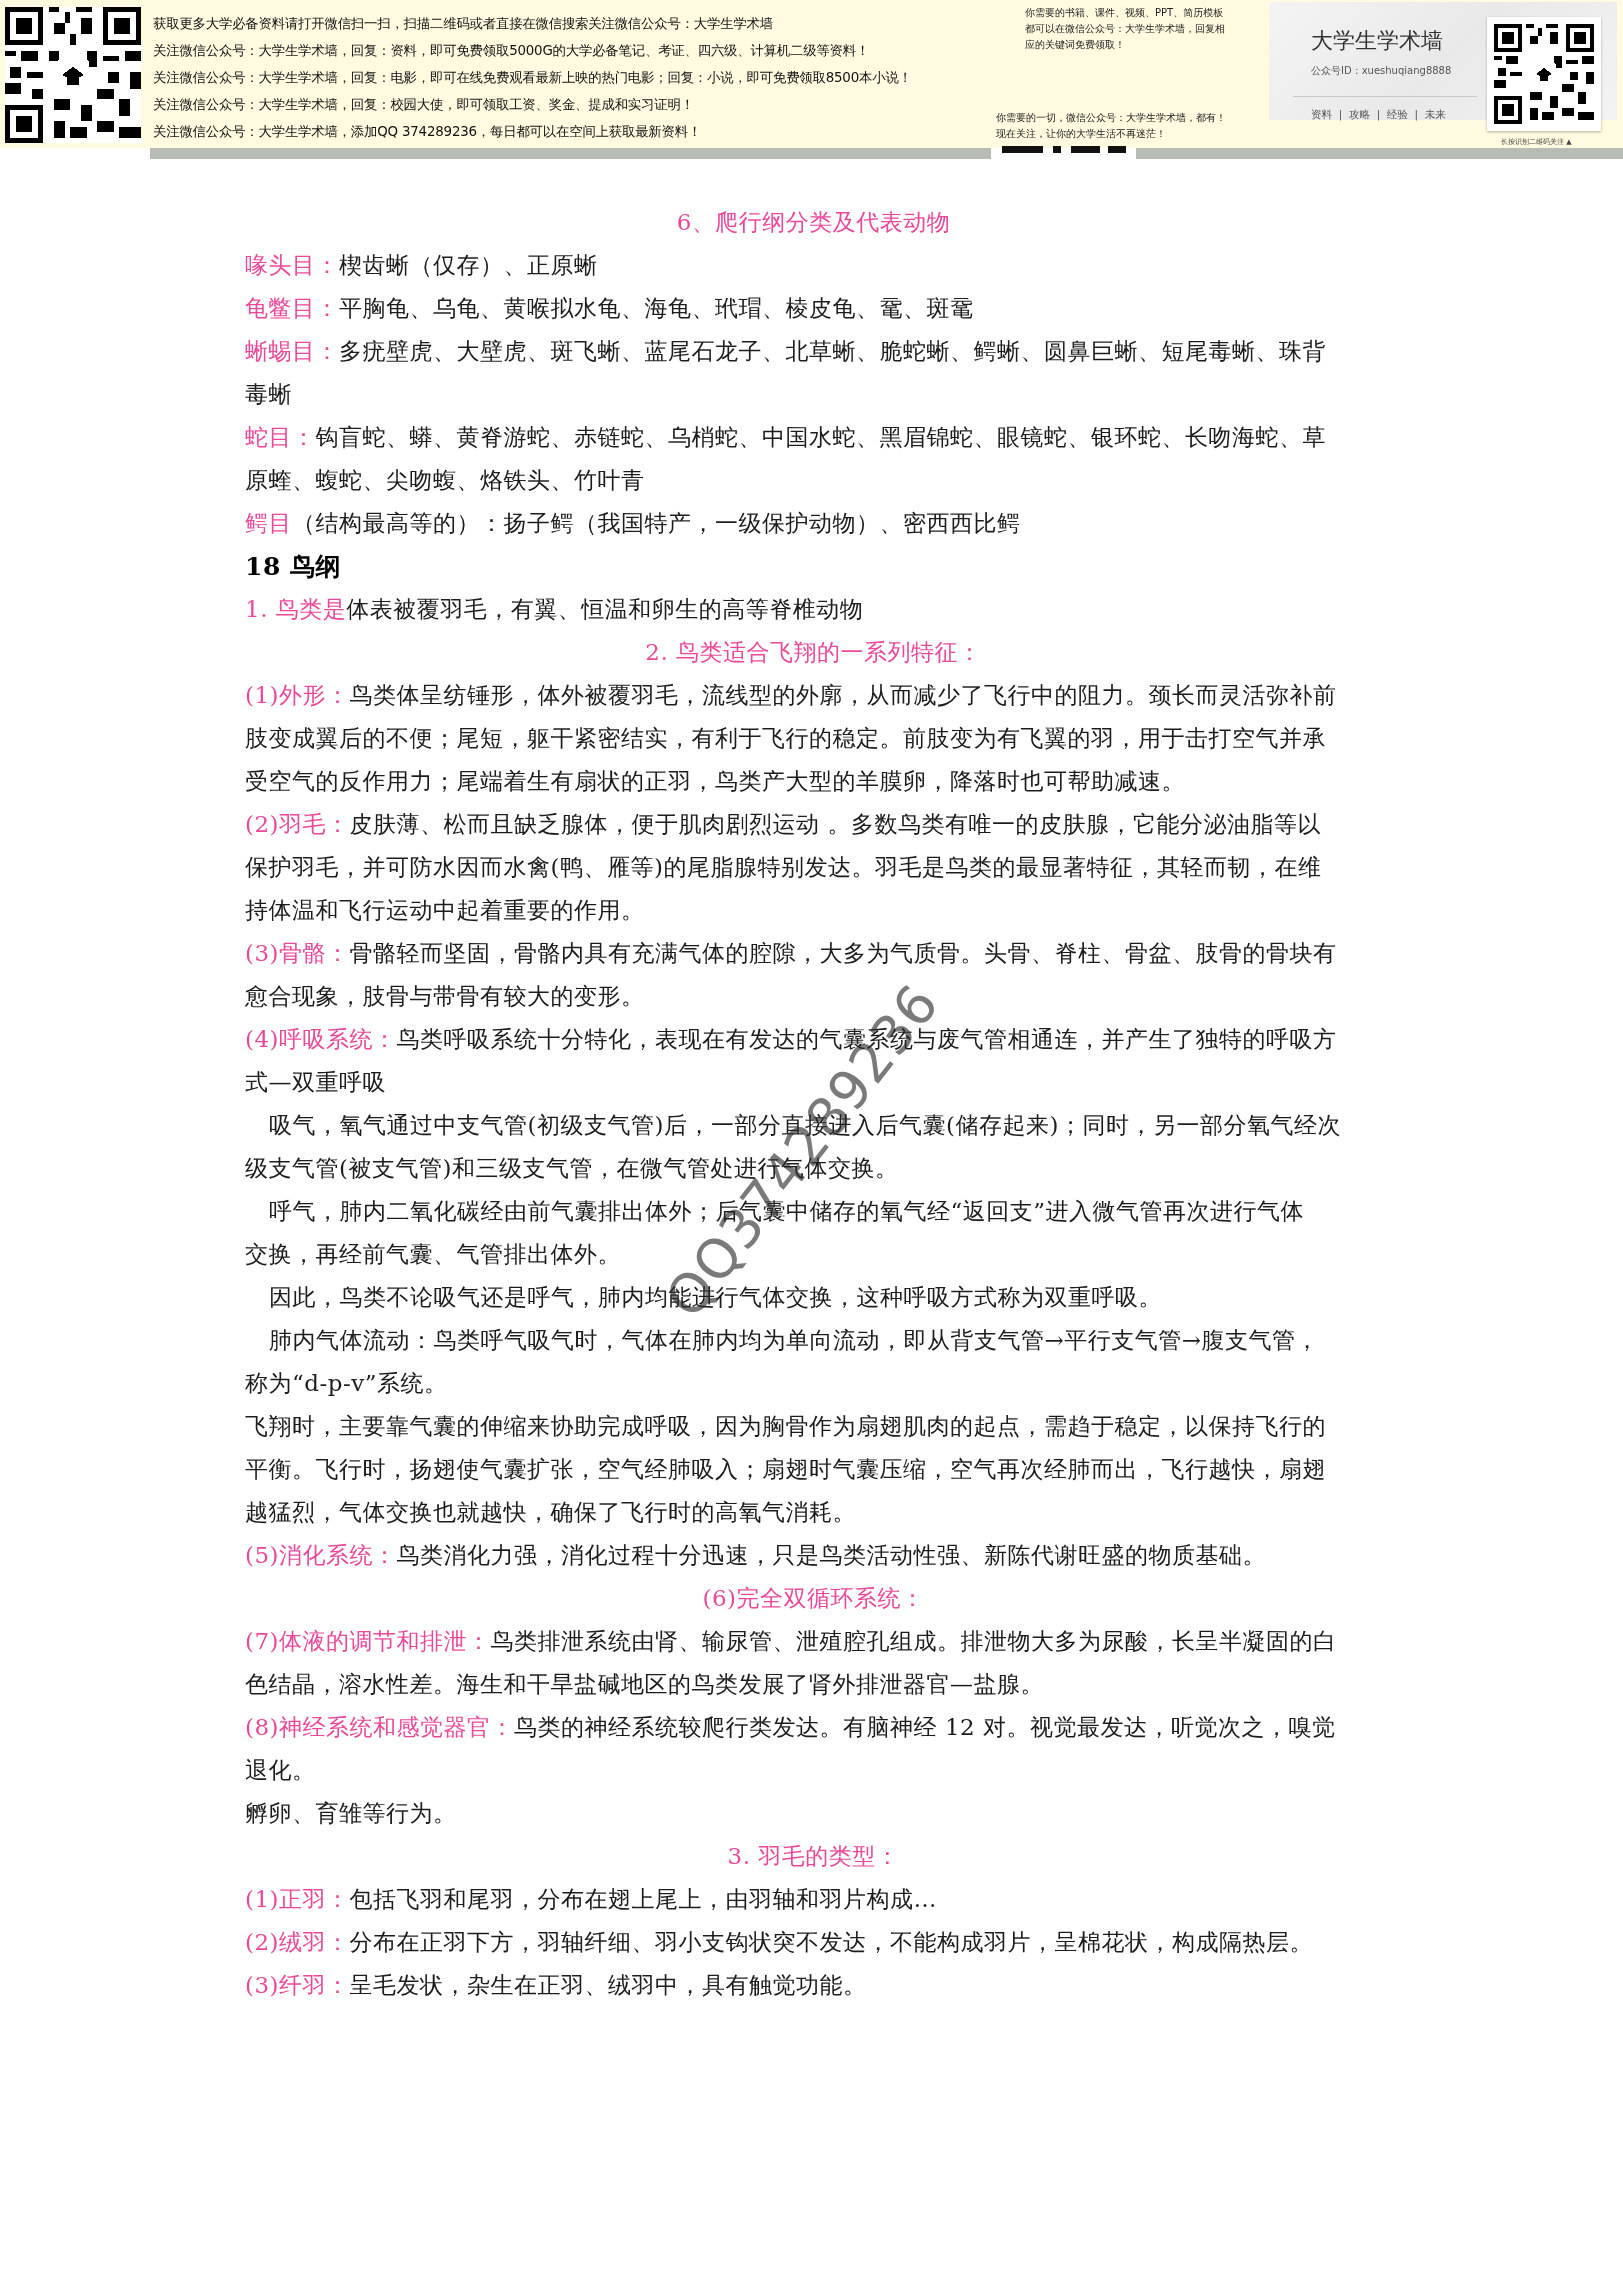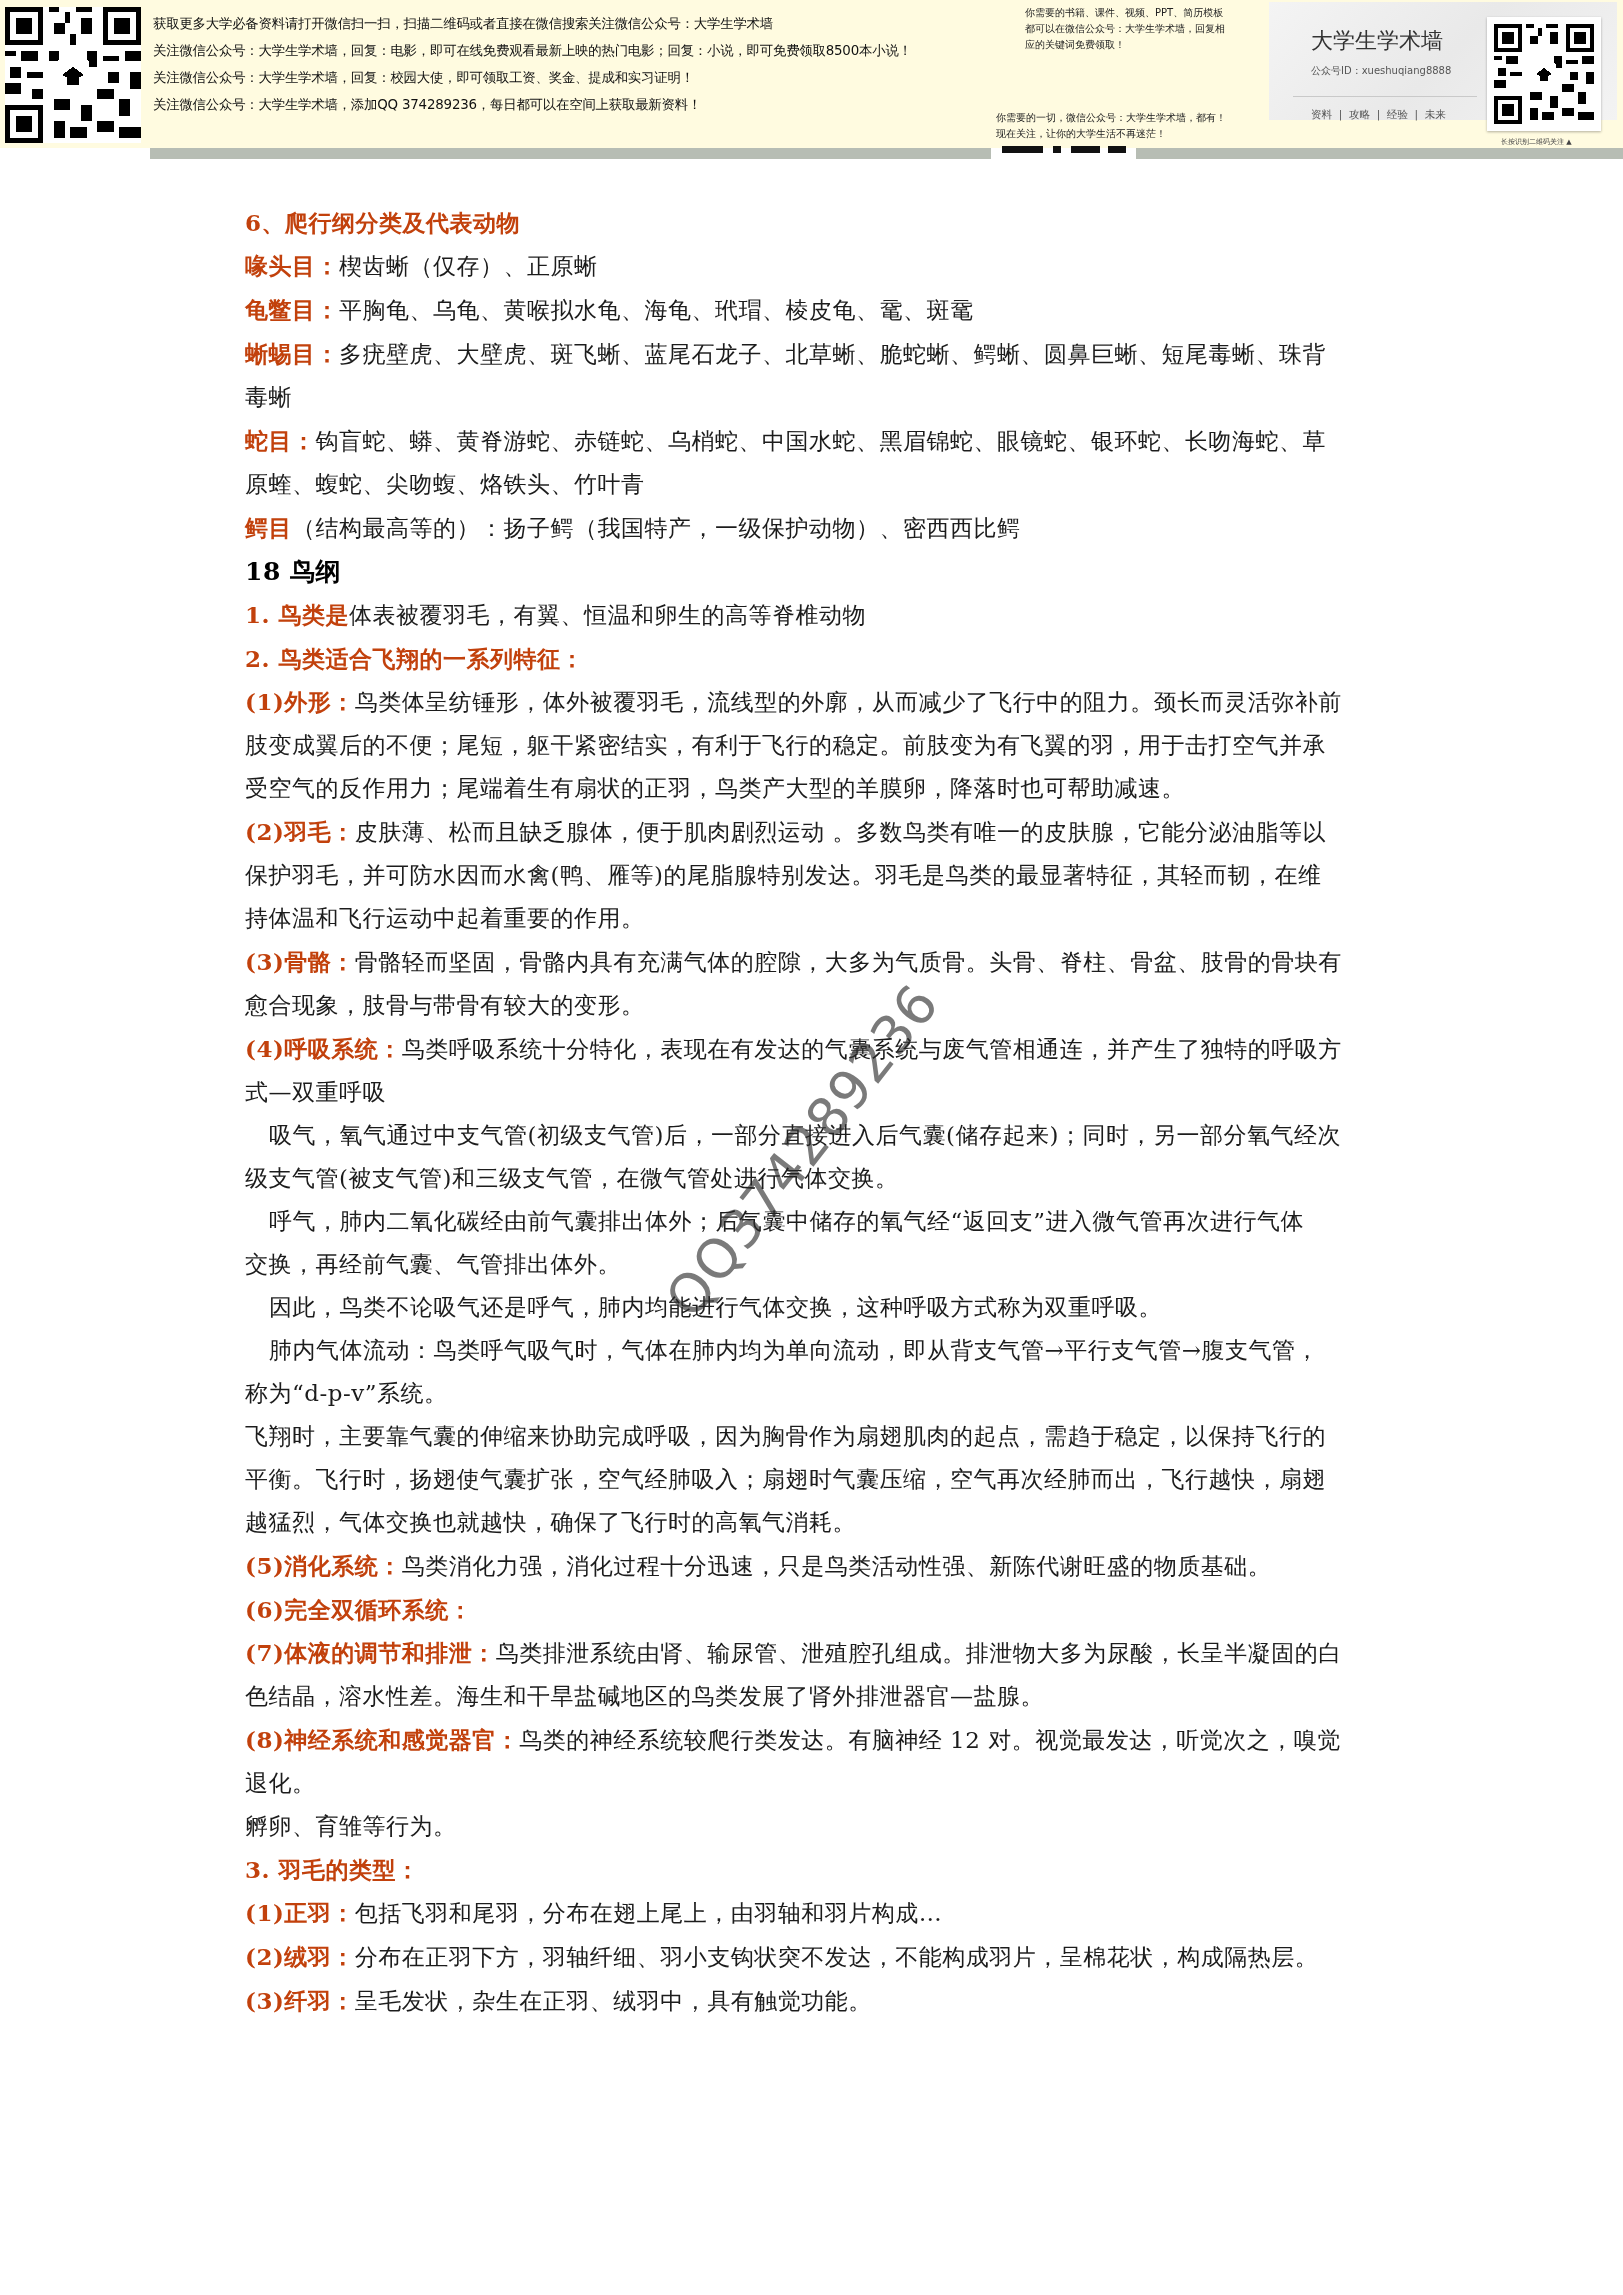--- a/index.html
+++ b/index.html
@@ -26,21 +26,21 @@
   .brand-tags { position: absolute; left: 42px; top: 106px; font-family: "DejaVu Sans", sans-serif; font-size: 10.6px; color: #555; word-spacing: 3.2px; }
   .qr-right { left: 218px; top: 14.6px; width: 114px; height: 114px; box-shadow: 0 0.8px 2.4px rgba(0,0,0,0.3); }
   .brand-caption { position: absolute; left: 232px; top: 135px; font-family: "DejaVu Sans", sans-serif; font-size: 7px; color: #444; }
   .banner-white-left { position: absolute; left: 0; top: 148px; width: 150px; height: 10.6px; background: #fff; }
   .banner-snippet { position: absolute; left: 991px; top: 148px; width: 145px; height: 10.6px; background: #fff; }
   .banner-snippet span { position: absolute; top: -1.6px; height: 6.5px; background: #111; }
 
   
   .doc { position: absolute; left: 245px; top: 201px; width: 1137px; }
   .line { font-size: 23px; line-height: 43px; white-space: nowrap; letter-spacing: 0.5px; color: #1c1c1c; }
-  .b { font-weight: bold; color: #c2410c; }
+  .b { font-weight: normal; color: #ec4899; text-align: center; }
   .indent { padding-left: 24px; }
   .center { text-align: left; }
   .h18 { font-weight: bold; font-size: 25px; color: #000; }
 
   
   .watermark {
     position: absolute; left: 597px; top: 1112px; width: 422px;
     font-family: "DejaVu Sans", "Liberation Sans", sans-serif; font-size: 54px; color: rgba(40,40,40,0.62);
     transform: rotate(-52deg); transform-origin: center; letter-spacing: 0.8px; pointer-events: none; white-space: nowrap;
     -webkit-text-stroke: 0px; font-weight: normal;
@@ -101,20 +101,21 @@
           <rect x="21" y="22" width="4" height="2"></rect>
         <rect x="9.5" y="9.5" width="6" height="6" fill="#fff" rx="1"></rect>
         <path d="M10.5 12.5 L12.5 11 L14.5 12.5 L12.5 13.6 Z"></path>
           <rect x="11.4" y="13" width="2.2" height="1.3"></rect>
       </g>
     </svg>
   </div>
 
   <div class="ad-lines">
     <div class="ad-line">获取更多大学必备资料请打开微信扫一扫，扫描二维码或者直接在微信搜索关注微信公众号：大学生学术墙</div>
+    <div class="ad-line">关注微信公众号：大学生学术墙，回复：资料，即可免费领取5000G的大学必备笔记、考证、四六级、计算机二级等资料！</div>
     <div class="ad-line">关注微信公众号：大学生学术墙，回复：电影，即可在线免费观看最新上映的热门电影；回复：小说，即可免费领取8500本小说！</div>
     <div class="ad-line">关注微信公众号：大学生学术墙，回复：校园大使，即可领取工资、奖金、提成和实习证明！</div>
     <div class="ad-line">关注微信公众号：大学生学术墙，添加QQ 374289236，每日都可以在空间上获取最新资料！</div>
   </div>
 
   <div class="ad-right-top">
     <div>你需要的书籍、课件、视频、PPT、简历模板</div>
     <div>都可以在微信公众号：大学生学术墙，回复相</div>
     <div>应的关键词免费领取！</div>
   </div>

